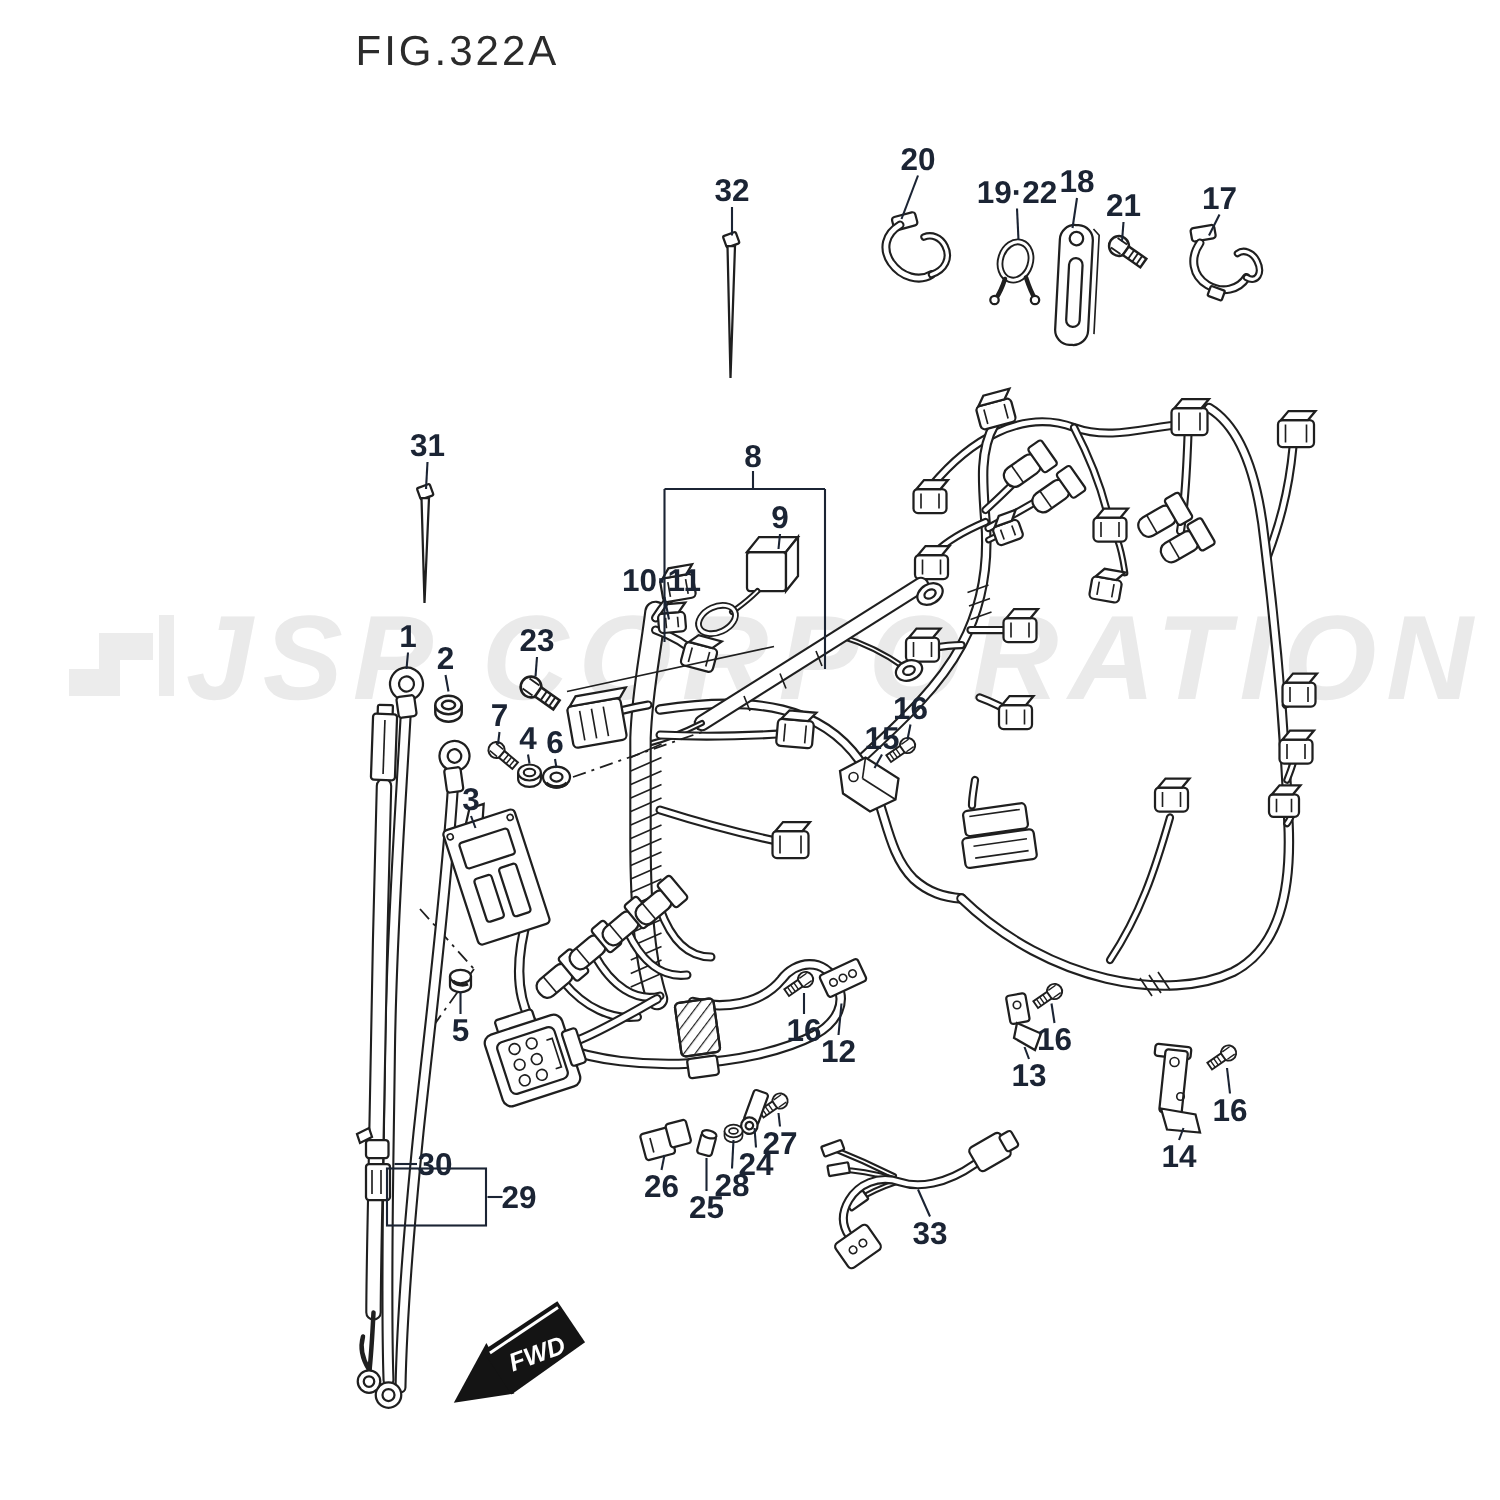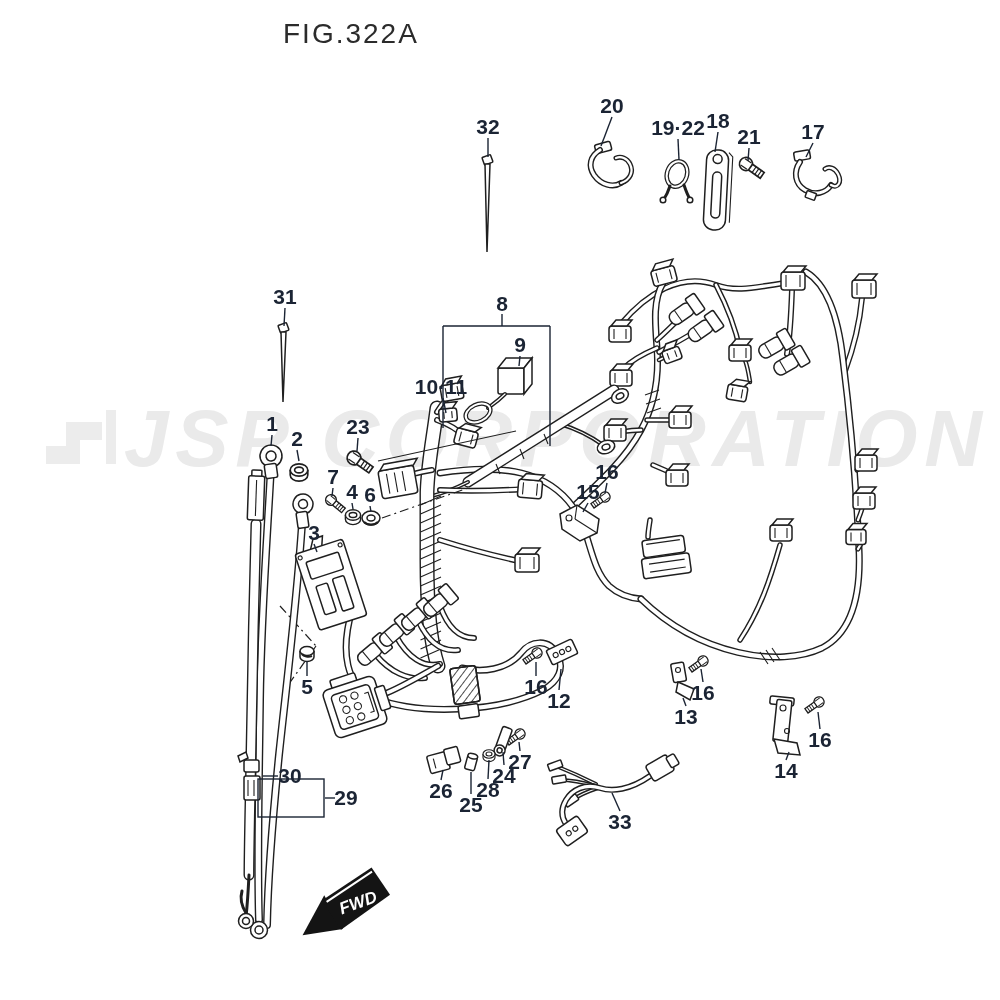--- a/index.html
+++ b/index.html
@@ -1,19 +1,19 @@
 <!DOCTYPE html>
 <html><head>
 <meta charset="utf-8">
 <style>
   html,body{margin:0;padding:0;background:#fff;}
   .canvas{position:relative;width:1000px;height:1000px;background:#fff;overflow:hidden;
           font-family:"Liberation Sans", sans-serif;}
   .fig-title{position:absolute;left:237px;top:18px;font-size:28px;letter-spacing:2px;
-             color:#2b2b2b;font-weight:500;margin-left:46px;}
+             color:#2b2b2b;font-weight:500;}
   svg text{font-family:"Liberation Sans", sans-serif;}
   .pf{fill:#fff;stroke:#1f1f1f;stroke-width:1.5;}
   .tl{stroke:#1f1f1f;stroke-width:1.1;fill:none;}
   .ink{stroke:#1f1f1f;fill:none;}
 </style>
 </head>
 <body>
 
 <div class="canvas">
   <div class="fig-title">FIG.322A</div>

